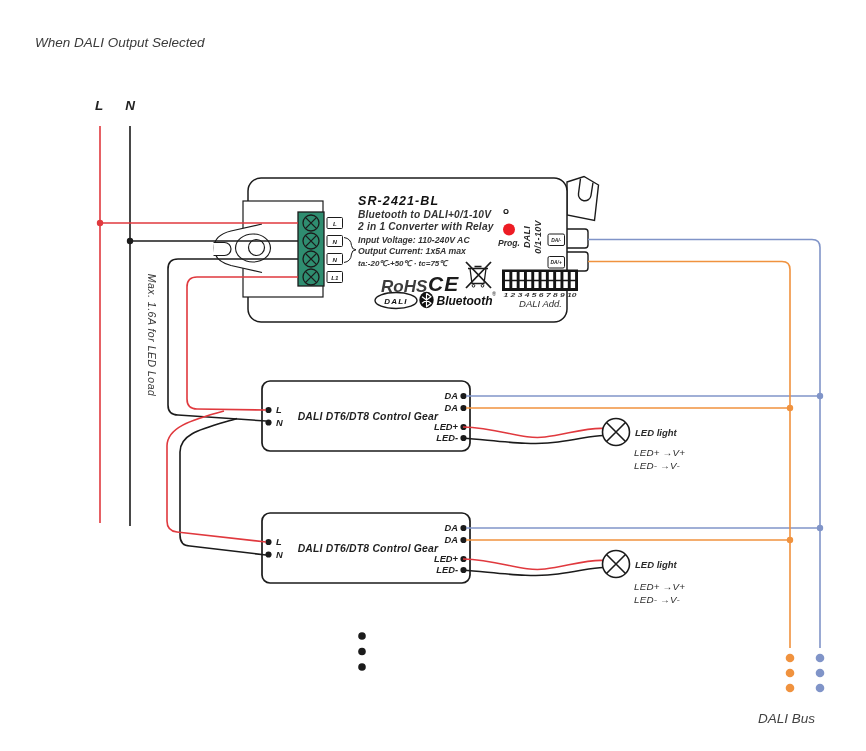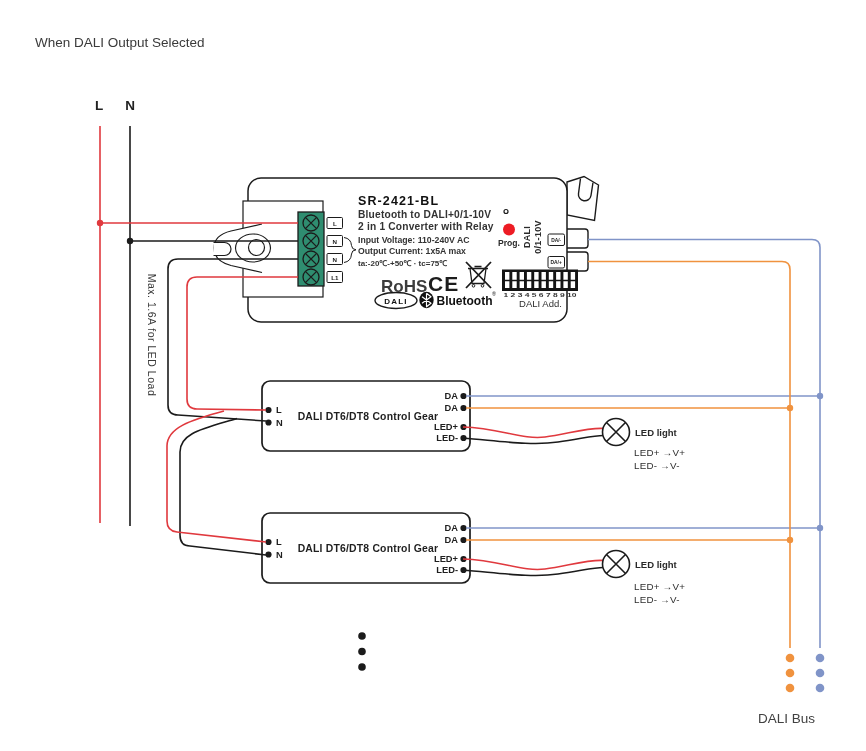--- a/index.html
+++ b/index.html
@@ -1,17 +1,17 @@
 <!DOCTYPE html>
 <html><head>
 <meta charset="utf-8">
 <style>
   html,body{margin:0;padding:0;background:#ffffff;}
   .stage{position:relative;width:866px;height:751px;background:#fff;overflow:hidden;
-         font-family:"Liberation Sans",sans-serif;}
+         font-family:"Liberation Sans",sans-serif;font-style:italic;}
   svg{position:absolute;left:0;top:0;}
   text{font-family:"Liberation Sans",sans-serif;fill:#333;}
   .tt{font-size:13.5px;fill:#3a3a3a;font-weight:500;}
   .ln{font-size:13.5px;font-weight:bold;fill:#222;}
   .rot{font-size:10.5px;fill:#3a3a3a;font-weight:500;letter-spacing:.5px;}
   .model{font-size:12.5px;font-weight:bold;fill:#111;letter-spacing:1.1px;}
   .desc{font-size:10.2px;font-weight:600;fill:#333;letter-spacing:.2px;}
   .spec{font-size:8.7px;font-weight:bold;fill:#333;}
   .spec2{font-size:8px;font-weight:bold;fill:#333;}
   .rohs{font-size:17px;font-weight:600;fill:#3c3c3c;}

